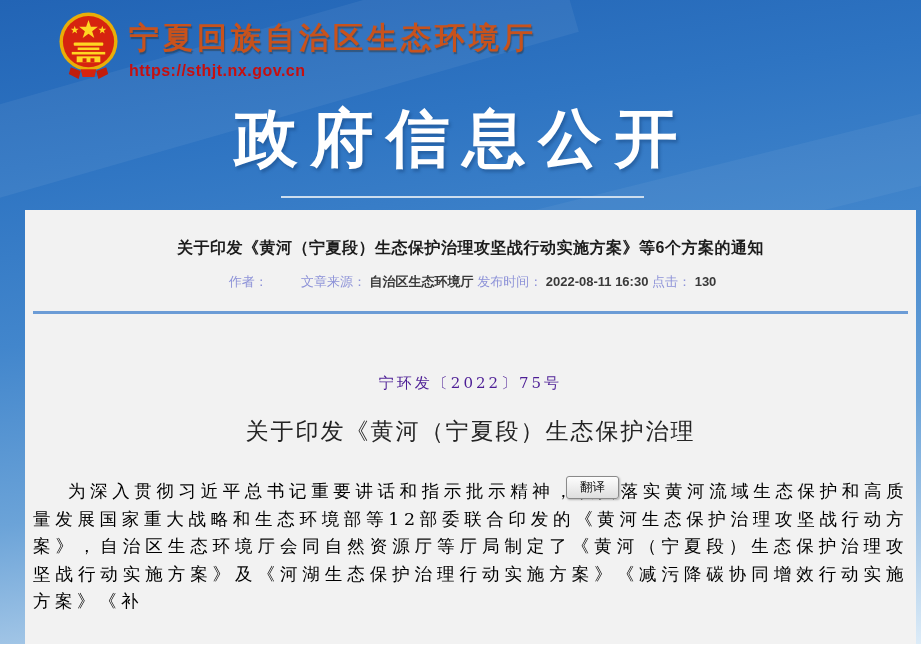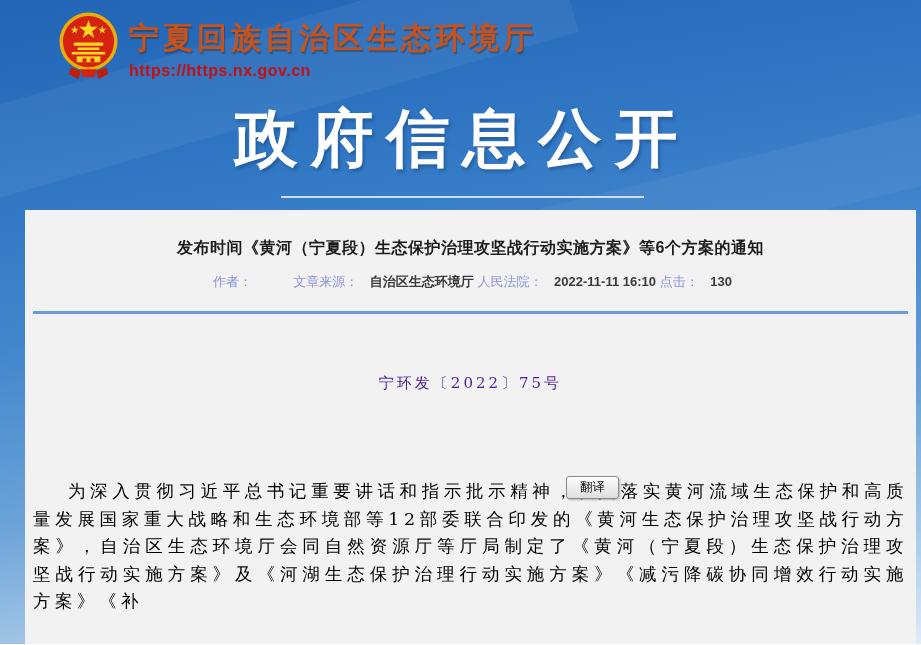--- a/index.html
+++ b/index.html
@@ -42,21 +42,21 @@
     position:absolute; left:25px; top:210px; width:891px; height:470px;
     background:#f2f2f2; z-index:2;
   }
   .article-title {
     padding-top:28px; text-align:center;
     font-size:16px; font-weight:bold; color:#1c1c1c; letter-spacing:0.5px;
   }
   .meta { margin-top:14px; text-align:center; font-size:13px; }
   .m-label { color:#8e93d8; }
   .m-label:first-child { margin-left:4px; }
-  .m-value { color:#3a3a3a; font-weight:bold; margin-left:8px; }
+  .m-value { color:#3a3a3a; font-weight:bold; }
   .m-empty { display:inline-block; width:26px; }
 
   .divider { border:none; border-top:3px solid #6c9cd6; margin:20px 8px 0 8px; }
 
   .doc-number {
     margin-top:60px; text-align:center;
     font-family:"DejaVu Serif", serif; font-size:15px; color:#4c1d95; letter-spacing:3px;
   }
   .doc-title {
     margin-top:21px; text-align:center;
@@ -96,48 +96,48 @@
         <rect x="15" y="40.5" width="34" height="2.6" fill="#ffd622"></rect>
         <rect x="20" y="45" width="24" height="6" fill="#ffd622"></rect>
         <rect x="26" y="47" width="4" height="4" fill="#d6230f"></rect>
         <rect x="34" y="47" width="4" height="4" fill="#d6230f"></rect>
         <path d="M14 56 L24 60 L22 68 L12 63 Z" fill="#c01d0b"></path>
         <path d="M50 56 L40 60 L42 68 L52 63 Z" fill="#c01d0b"></path>
         <path d="M24 58 L40 58 L38 66 L26 66 Z" fill="#d6230f"></path>
       </svg>
       <div class="brand-text">
         <div class="site-name">宁夏回族自治区生态环境厅</div>
-        <div class="site-url">https://https.nx.gov.cn</div>
+        <div class="site-url">https://sthjt.nx.gov.cn</div>
       </div>
     </div>
 
     <div class="banner-title">政府信息公开</div>
     <div class="banner-underline"></div>
   </header>
 
   <main class="panel">
-    <h1 class="article-title">发布时间《黄河（宁夏段）生态保护治理攻坚战行动实施方案》等6个方案的通知</h1>
+    <h1 class="article-title">关于印发《黄河（宁夏段）生态保护治理攻坚战行动实施方案》等6个方案的通知</h1>
 
     <div class="meta">
       <span class="m-label">作者：</span>
       <span class="m-value m-empty"></span>
       <span class="m-label">文章来源：</span>
       <span class="m-value">自治区生态环境厅</span>
-      <span class="m-label">人民法院：</span>
-      <span class="m-value">2022-11-11 16:10</span>
+      <span class="m-label">发布时间：</span>
+      <span class="m-value">2022-08-11 16:30</span>
       <span class="m-label">点击：</span>
       <span class="m-value">130</span>
     </div>
 
     <hr class="divider">
 
     <div class="doc-number">宁环发〔2022〕75号</div>
 
     <h2 class="doc-title">
-      <br>
+      <span>关于印发《黄河（宁夏段）生态保护治理</span><br>
     </h2>
 
     <button class="translate-btn">翻译</button>
 
     <div class="body-text">
       <p class="indent">为深入贯彻习近平总书记重要讲话和指示批示精神，认真落实黄河流域生态保护和高质量发展国家重大战略和生态环境部等12部委联合印发的《黄河生态保护治理攻坚战行动方案》，自治区生态环境厅会同自然资源厅等厅局制定了《黄河（宁夏段）生态保护治理攻坚战行动实施方案》及《河湖生态保护治理行动实施方案》《减污降碳协同增效行动实施方案》《补</p>
     </div>
   </main>
 </div>
 

